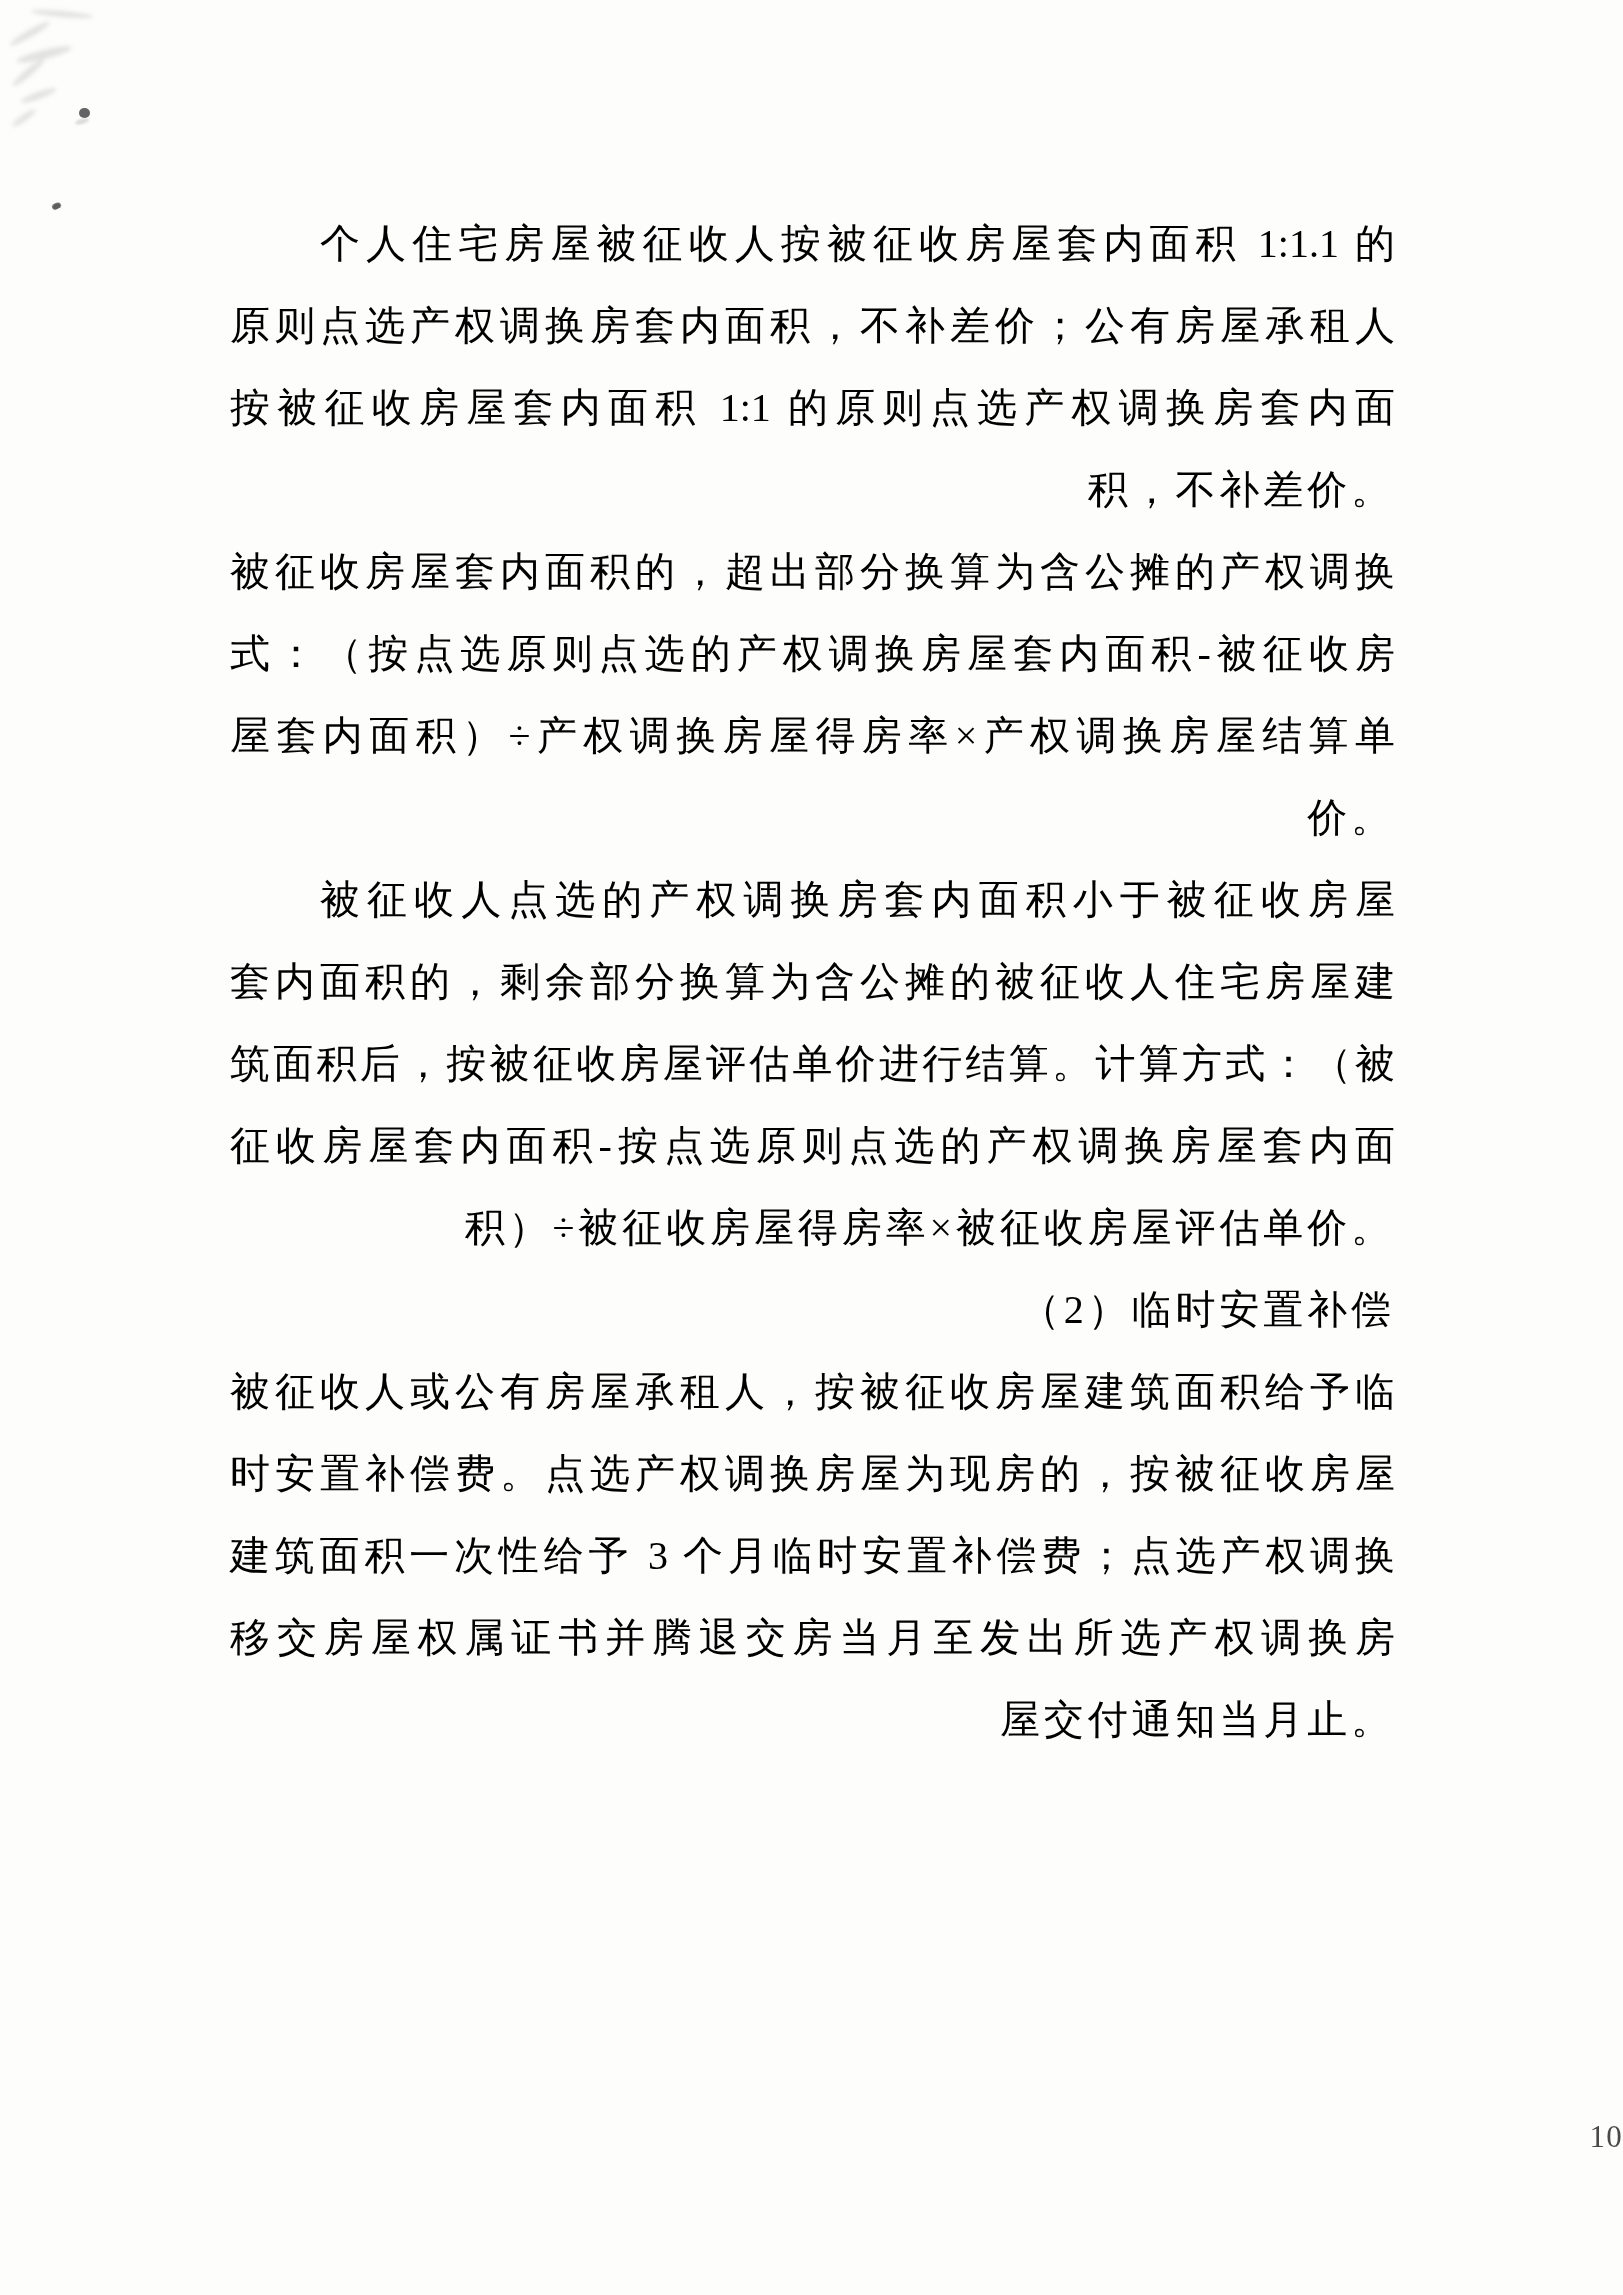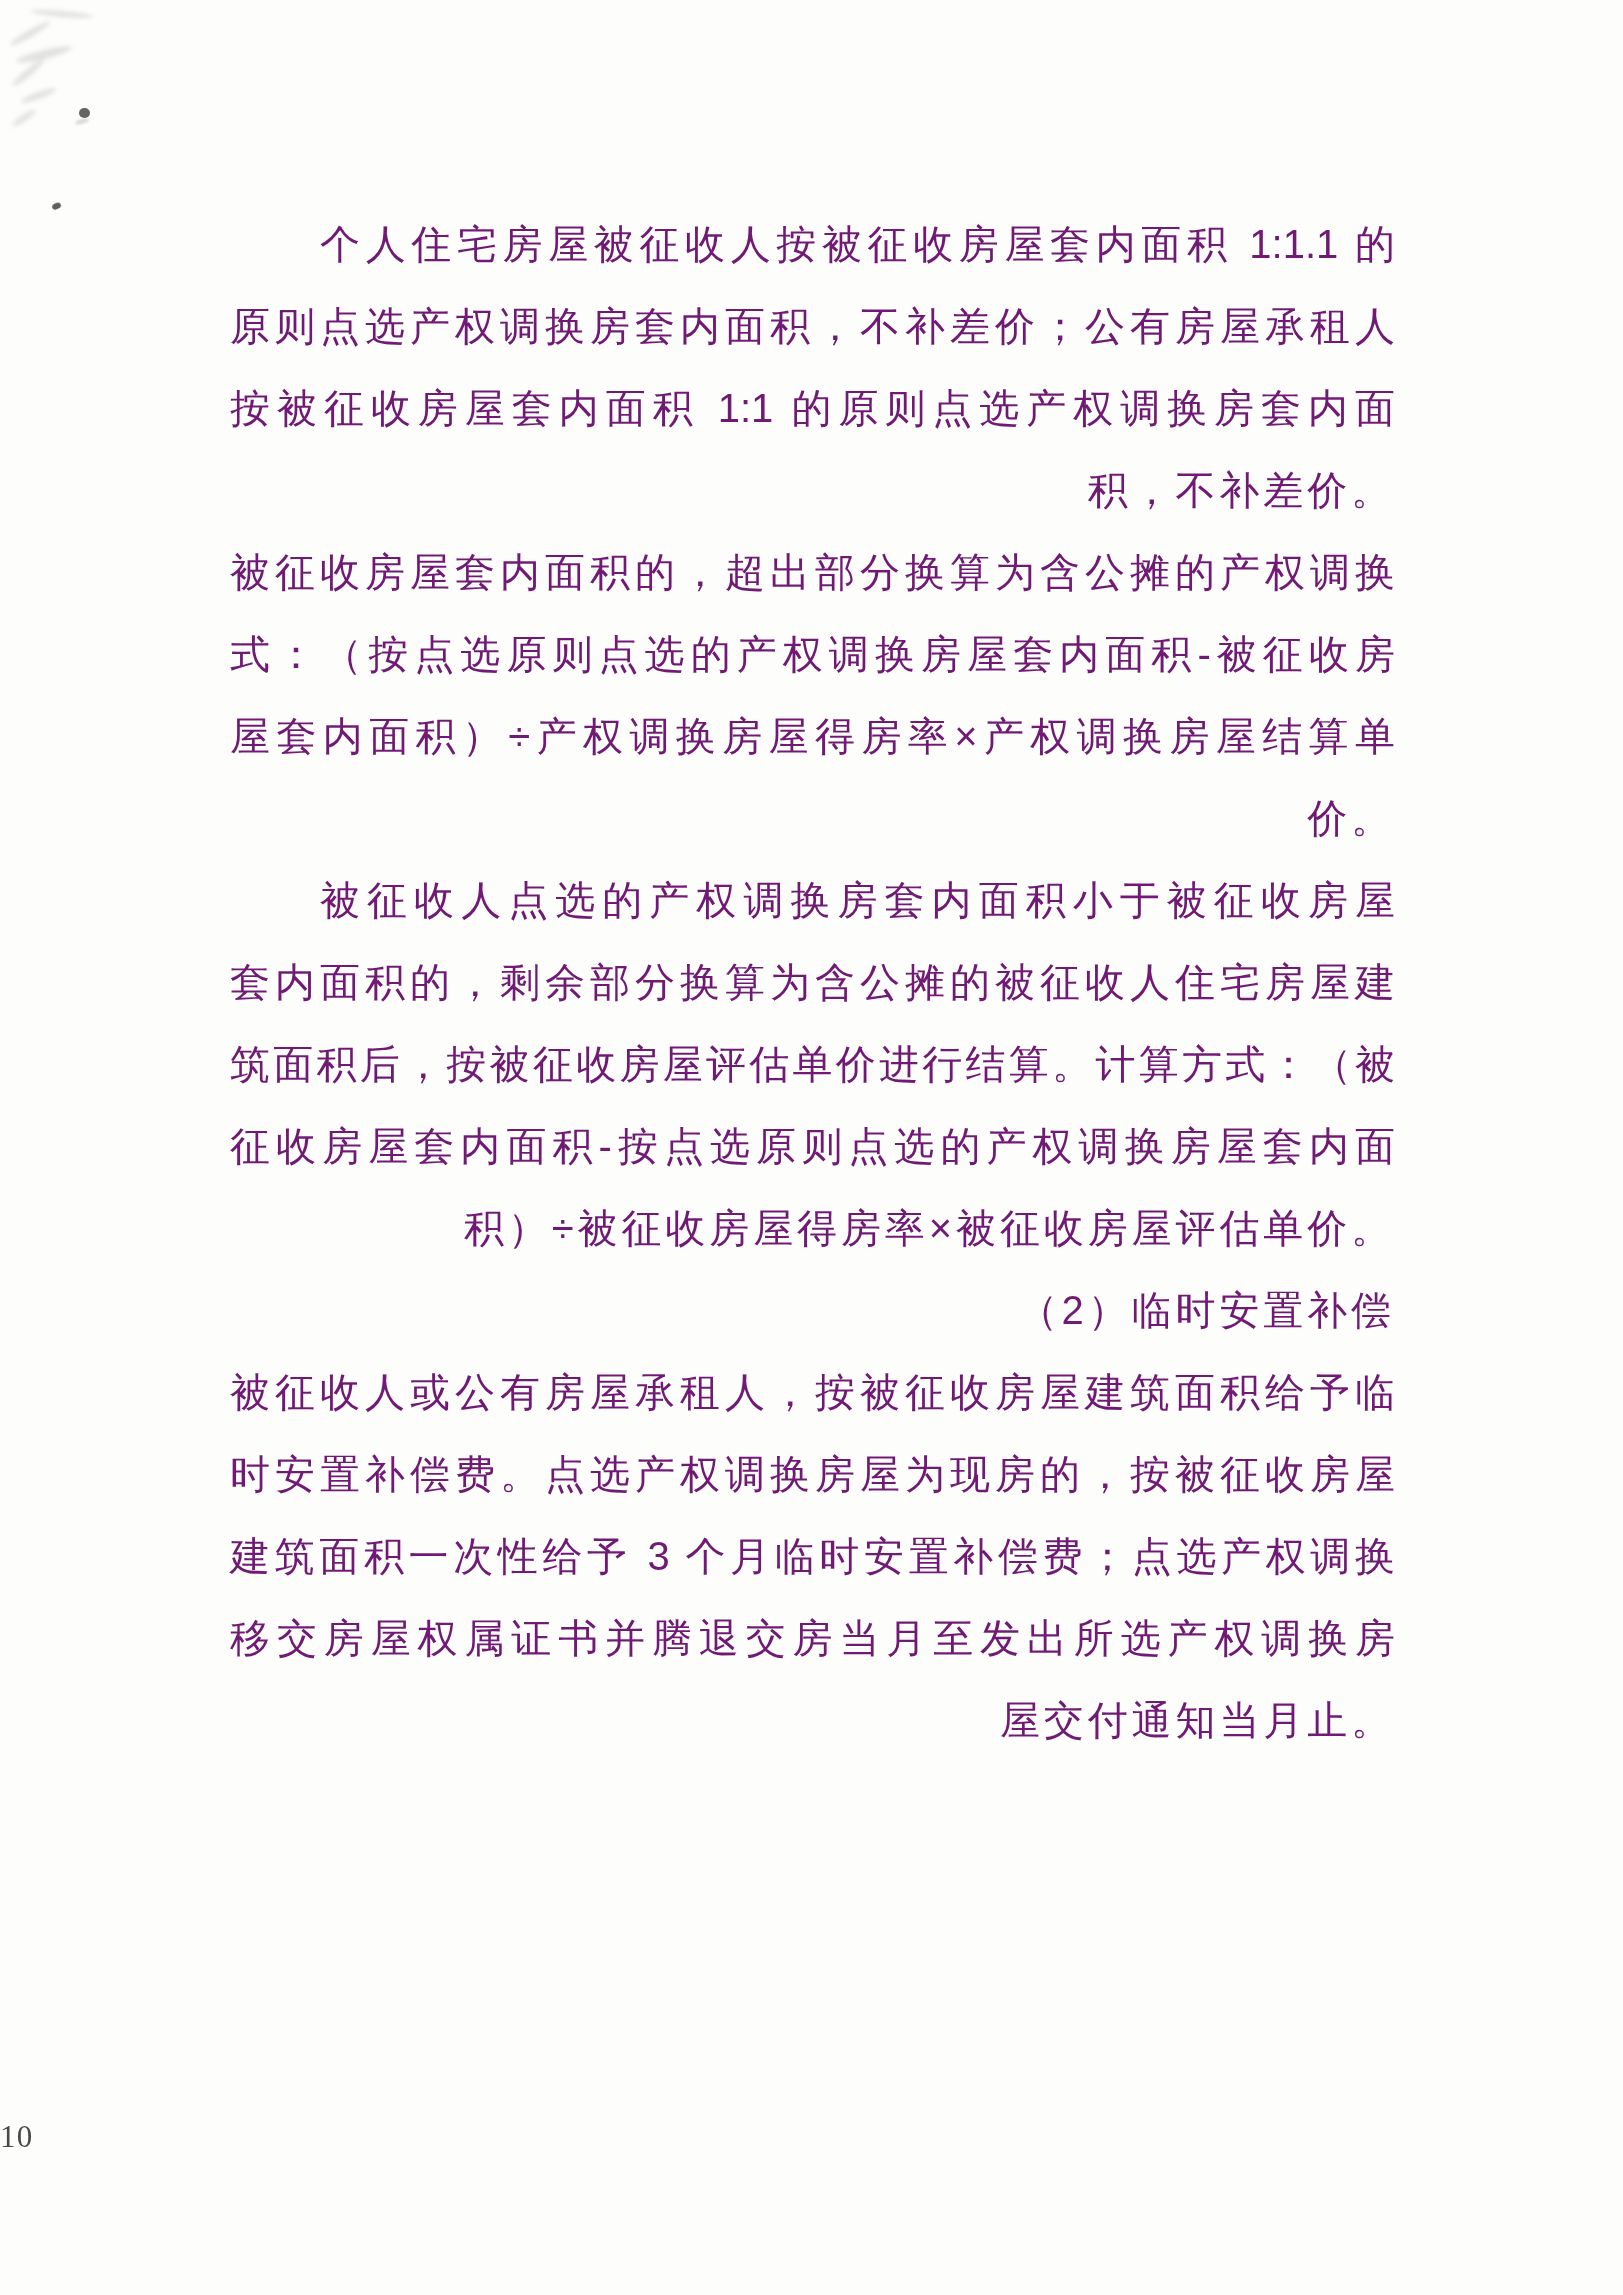--- a/index.html
+++ b/index.html
@@ -18,24 +18,24 @@
     left: 0; top: 0;
     width: 1623px;
     height: 2295px;
     background: #fdfdfb;
   }
   .text-block {
     position: absolute;
     left: 230px;
     top: 203px;
     width: 1165px;
-    font-family: Liberation Sans, sans-serif;
+    font-family: Liberation Serif, serif;
     font-size: 40px;
     font-weight: 400;
-    color: #701a75;
+    color: #000000;
   }
   .line {
     height: 82px;
     line-height: 82px;
   }
   .line.just {
     text-align: justify;
     text-align-last: justify;
     text-justify: inter-character;
   }
@@ -44,21 +44,21 @@
     letter-spacing: 3.9px;
   }
   .line.indent {
     text-indent: 90px;
   }
   .footer {
     position: absolute;
     left: 0;
     top: 2119px;
     width: 1623px;
-    text-align: left;
+    text-align: right;
     font-family: "Liberation Serif", "DejaVu Serif", serif;
     font-size: 31px;
     letter-spacing: 1.3px;
     color: #4a4947;
   }
   
   .artifact {
     position: absolute;
     pointer-events: none;
   }

